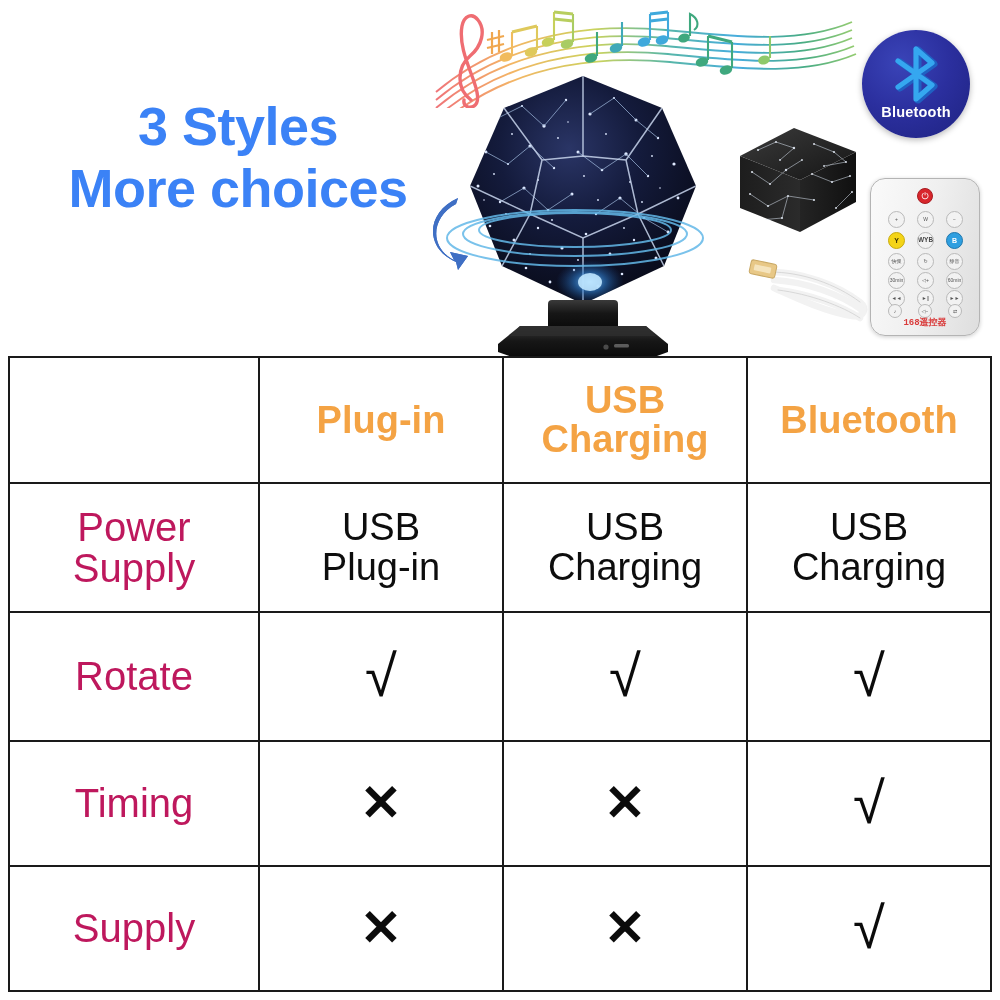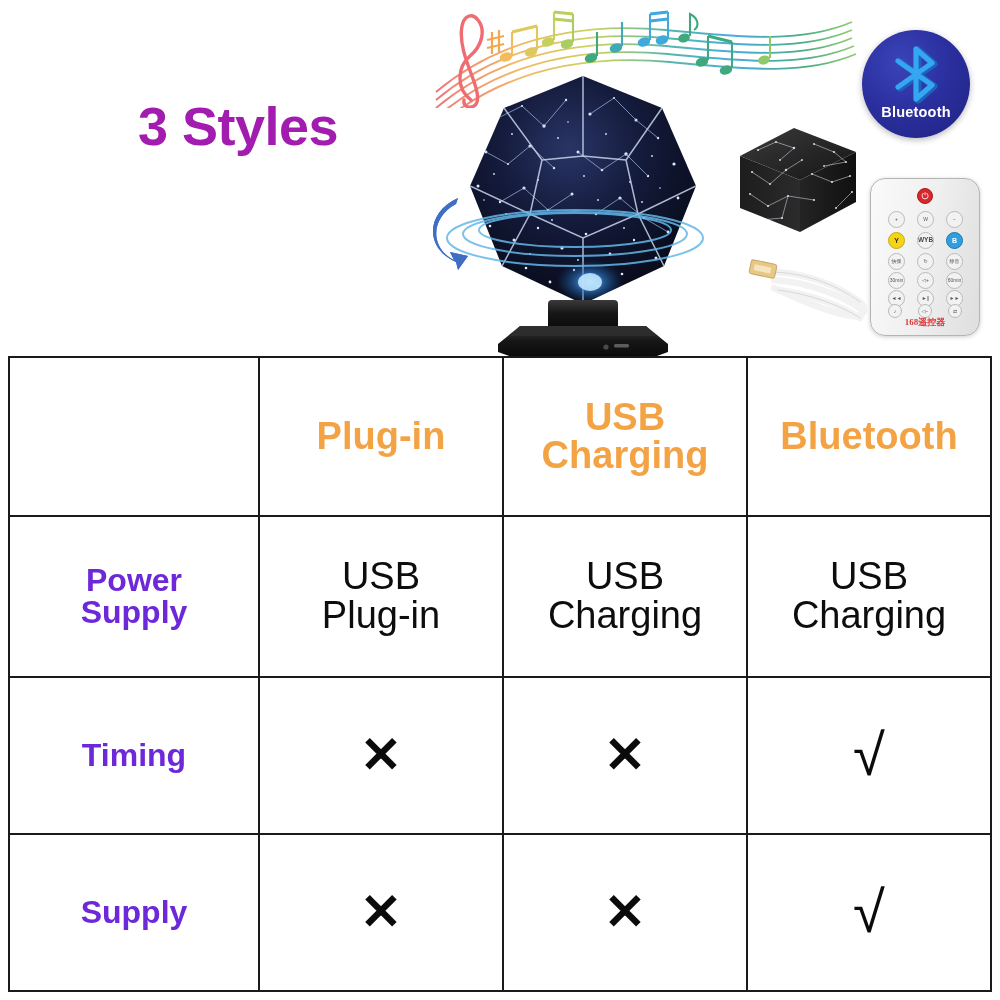--- a/index.html
+++ b/index.html
@@ -32,21 +32,21 @@
     top: 96px;
     width: 400px;
     text-align: center;
     line-height: 1.14;
   }
   #headline .hl {
     display: block;
     font-family: "Liberation Sans", sans-serif;
     font-weight: bold;
     font-size: 54px;
-    color: #a21caf;
+    color: #3b82f6;
     letter-spacing: -0.5px;
     white-space: nowrap;
   }
 
   
   #music-notes {
     position: absolute;
     left: 428px;
     top: -4px;
     width: 430px;
@@ -170,21 +170,21 @@
   #remote .btn.big { font-size: 6.5px; font-weight: bold; color: #444; }
   #remote .rlabel {
     position: absolute;
     left: 0;
     top: 138px;
     width: 110px;
     text-align: center;
     color: #d93a3a;
     font-size: 9px;
     font-weight: bold;
-    font-family: Liberation Serif, serif;
+    font-family: Liberation Mono, monospace;
   }
 
   
   #compare-table {
     position: absolute;
     left: 8px;
     top: 356px;
     width: 984px;
     height: 636px;
     border-collapse: collapse;
@@ -209,23 +209,23 @@
   tr.row-mus   td { height: 103px; }
 
   .hdr-label {
     color: #f4a344;
     font-weight: bold;
     font-size: 38px;
     line-height: 1.02;
     white-space: pre-line;
   }
   .feat-label {
-    color: #6d28d9;
-    font-weight: bold;
-    font-size: 32px;
+    color: #be185d;
+    font-weight: normal;
+    font-size: 40px;
     line-height: 1.02;
     white-space: pre-line;
   }
   .cell-text {
     color: #0d0d0d;
     font-size: 38px;
     line-height: 1.04;
     white-space: pre-line;
     font-weight: normal;
   }
@@ -242,20 +242,21 @@
   .mark.check { font-size: 58px; font-weight: normal; }
   .mark.cross { font-size: 50px; font-weight: bold; }
 </style>
 </head>
 <body>
 
 <div id="hero">
 
   <div id="headline">
     <span class="hl">3 Styles</span>
+    <span class="hl">More choices</span>
   </div>
 
   <svg id="music-notes" viewBox="0 0 430 112">
     <defs>
       <linearGradient id="gStaff" x1="0" y1="0" x2="1" y2="0">
         <stop offset="0%" stop-color="#ef6d72"></stop>
         <stop offset="18%" stop-color="#f3b25c"></stop>
         <stop offset="38%" stop-color="#c9d156"></stop>
         <stop offset="55%" stop-color="#4fb3a4"></stop>
         <stop offset="72%" stop-color="#3fa9dc"></stop>
@@ -608,20 +609,34 @@
         <span class="cell-text">USB
 Charging</span>
       </td>
       <td>
         <span class="cell-text">USB
 Charging</span>
       </td>
     </tr>
 
 
+    <tr class="row-rot">
+      <td>
+        <span class="feat-label">Rotate</span>
+      </td>
+      <td>
+        <span class="mark check">√</span>
+      </td>
+      <td>
+        <span class="mark check">√</span>
+      </td>
+      <td>
+        <span class="mark check">√</span>
+      </td>
+    </tr>
 
     <tr class="row-tim">
       <td>
         <span class="feat-label">Timing</span>
       </td>
       <td>
         <span class="mark cross">✕</span>
       </td>
       <td>
         <span class="mark cross">✕</span>

